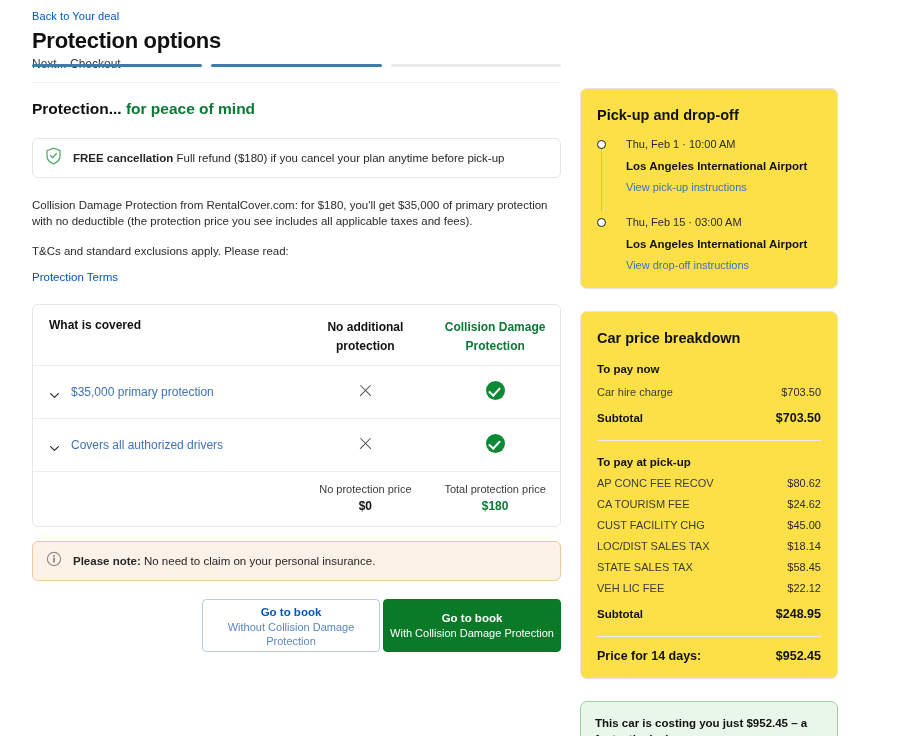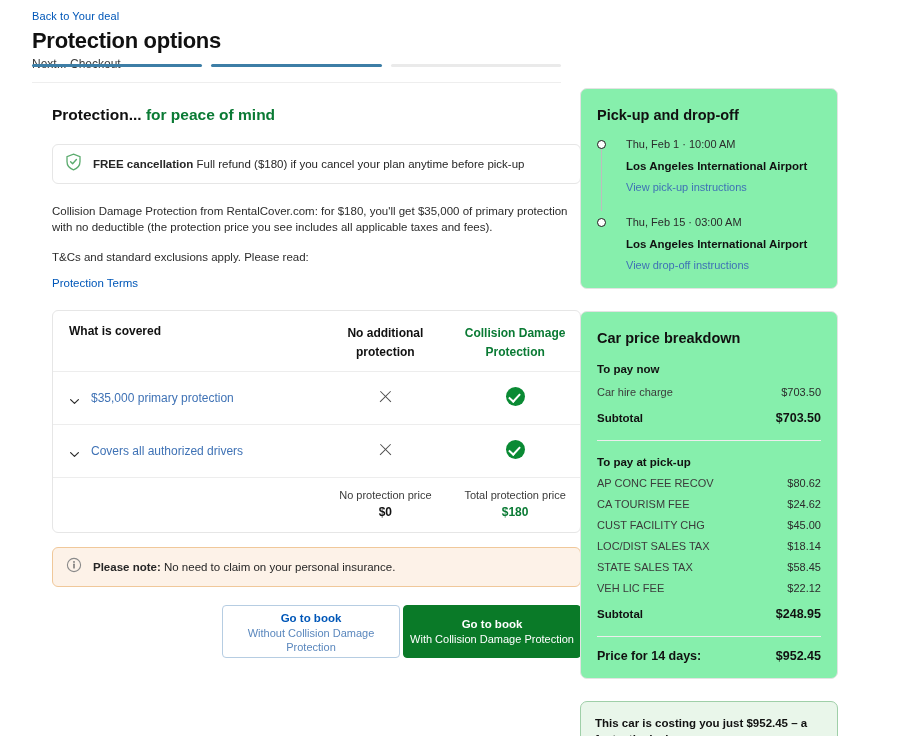--- a/index.html
+++ b/index.html
@@ -22,21 +22,21 @@
     font-size: 22px; font-weight: bold; color: #111; letter-spacing: -.3px;
     line-height: 28px; margin-top: 3px;
   }
   .next-step { font-size: 12px; color: #3b3b3b; line-height: 16px; margin-top: 1px; }
   .progress { position: absolute; left: 32px; top: 64px; width: 529px; display: flex; gap: 9px; }
   .progress .seg { height: 3px; flex: 1; border-radius: 2px; background: #eaeaea; }
   .progress .seg.done { background: #3d7ea6; }
   .hr-top { position: absolute; left: 32px; top: 82px; width: 529px; height: 1px; background: #eeeeee; }
 
   
-  .left { position: absolute; left: 32px; top: 104px; width: 529px; margin-left: 20px; }
+  .left { position: absolute; left: 32px; top: 98px; width: 529px; }
   .sec-title { font-size: 15.5px; font-weight: bold; color: #111; line-height: 22px; }
   .sec-title .green { color: #0a7a34; }
 
   .cancel-banner {
     margin-top: 18px; border: 1px solid #e6e6e6; border-radius: 6px;
     background: #fff; padding: 12px 14px 12px 12px;
     display: flex; align-items: center; gap: 11px;
     height: 40px;
   }
   .cancel-text { font-size: 11.5px; color: #262626; line-height: 15px; }
@@ -111,21 +111,21 @@
   .btn-outline { border: 1px solid #b6cde2; background: #fff; }
   .btn-outline .b1 { font-size: 11.5px; font-weight: bold; color: #0057b8; line-height: 16px; }
   .btn-outline .b2 { font-size: 11px; color: #5a87bd; line-height: 14px; }
   .btn-solid { background: #0a7a28; border: 1px solid #0a7a28; }
   .btn-solid .b1 { font-size: 11.5px; font-weight: bold; color: #fff; line-height: 16px; }
   .btn-solid .b2 { font-size: 11px; color: #fff; line-height: 15px; }
 
   
   .right { position: absolute; left: 580px; top: 88px; width: 258px; }
   .card {
-    border: 1px solid #e3e3e3; border-radius: 7px; background: #86efac;
+    border: 1px solid #e3e3e3; border-radius: 7px; background: #fde047;
     padding: 16px 16px 15px 16px;
   }
   .card-title { font-size: 14.5px; font-weight: bold; color: #111; line-height: 20px; }
 
   .timeline { margin-top: 12px; position: relative; }
   .tl-item { position: relative; padding-left: 29px; }
   .tl-item + .tl-item { margin-top: 20px; }
   .tl-dot {
     position: absolute; left: 0; top: 3px; width: 9px; height: 9px;
     border: 1.6px solid #1a1a1a; border-radius: 50%; background: #fff;

